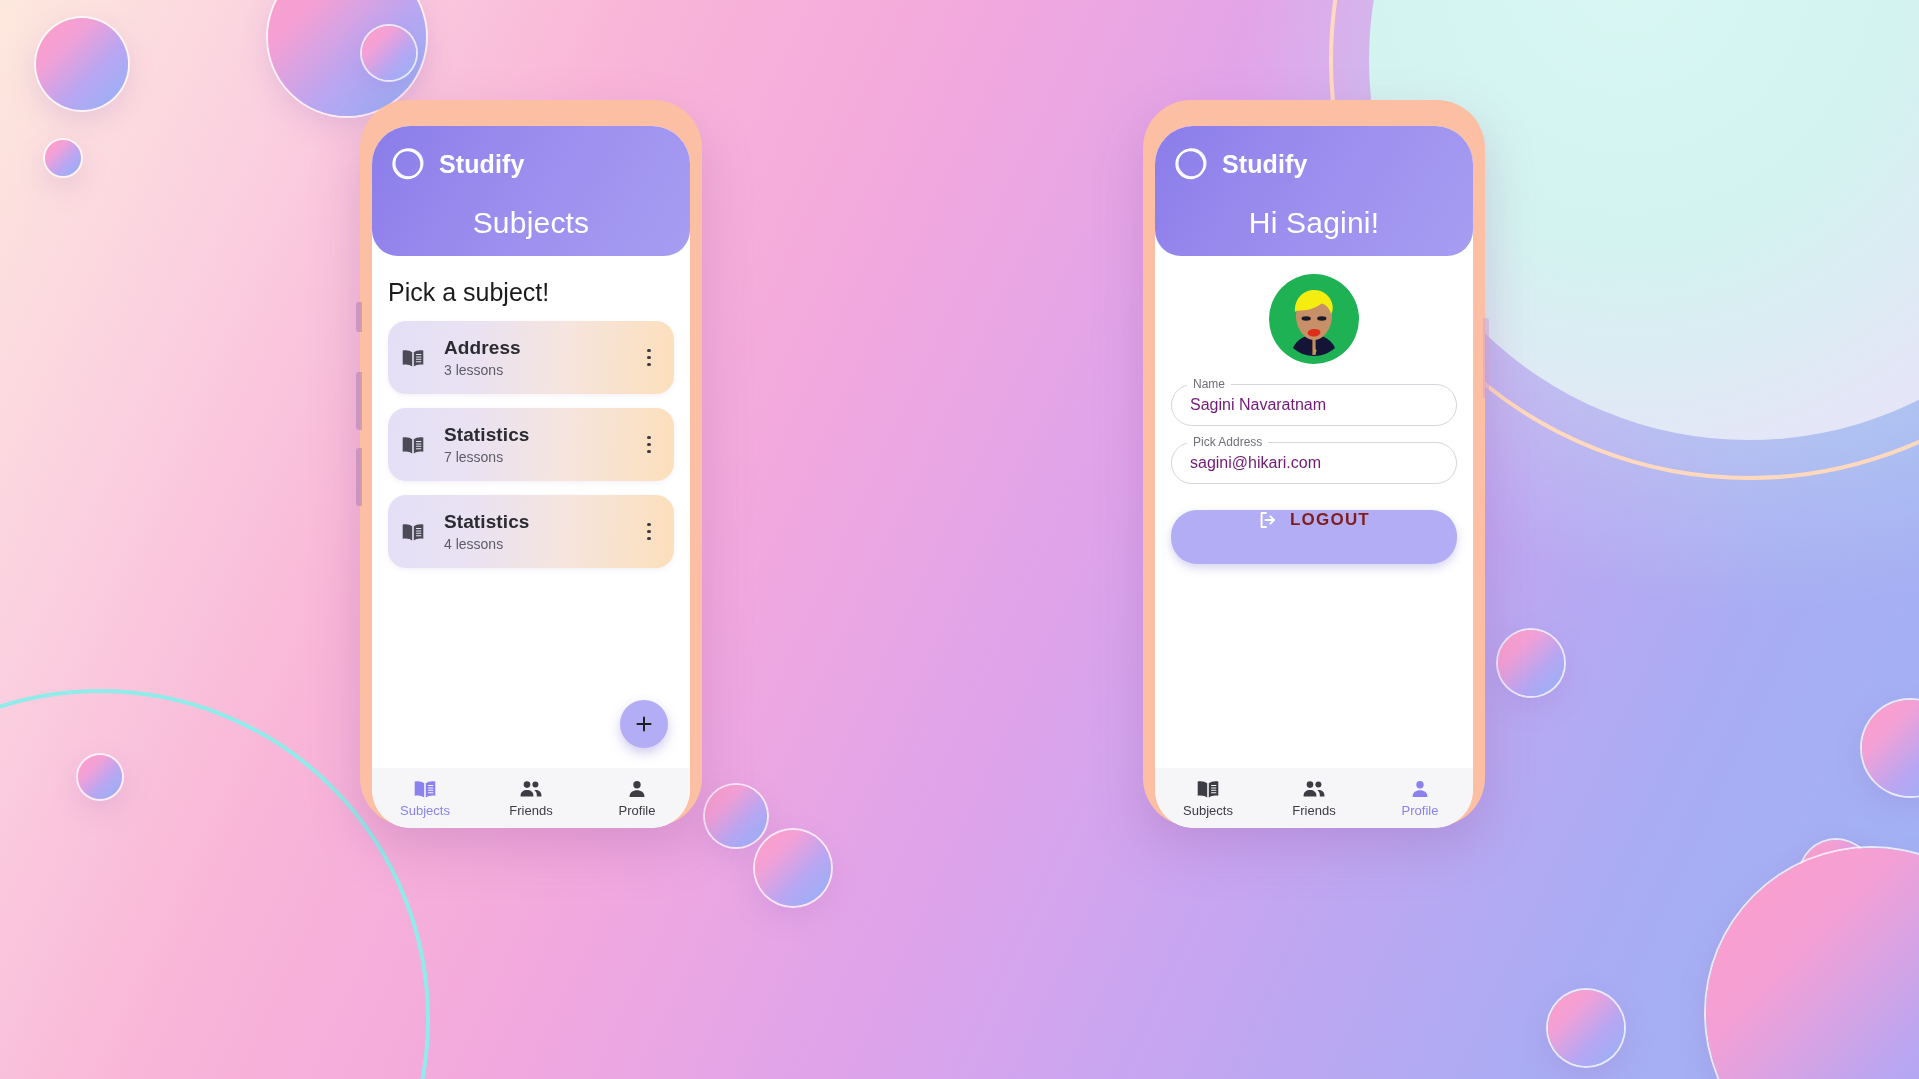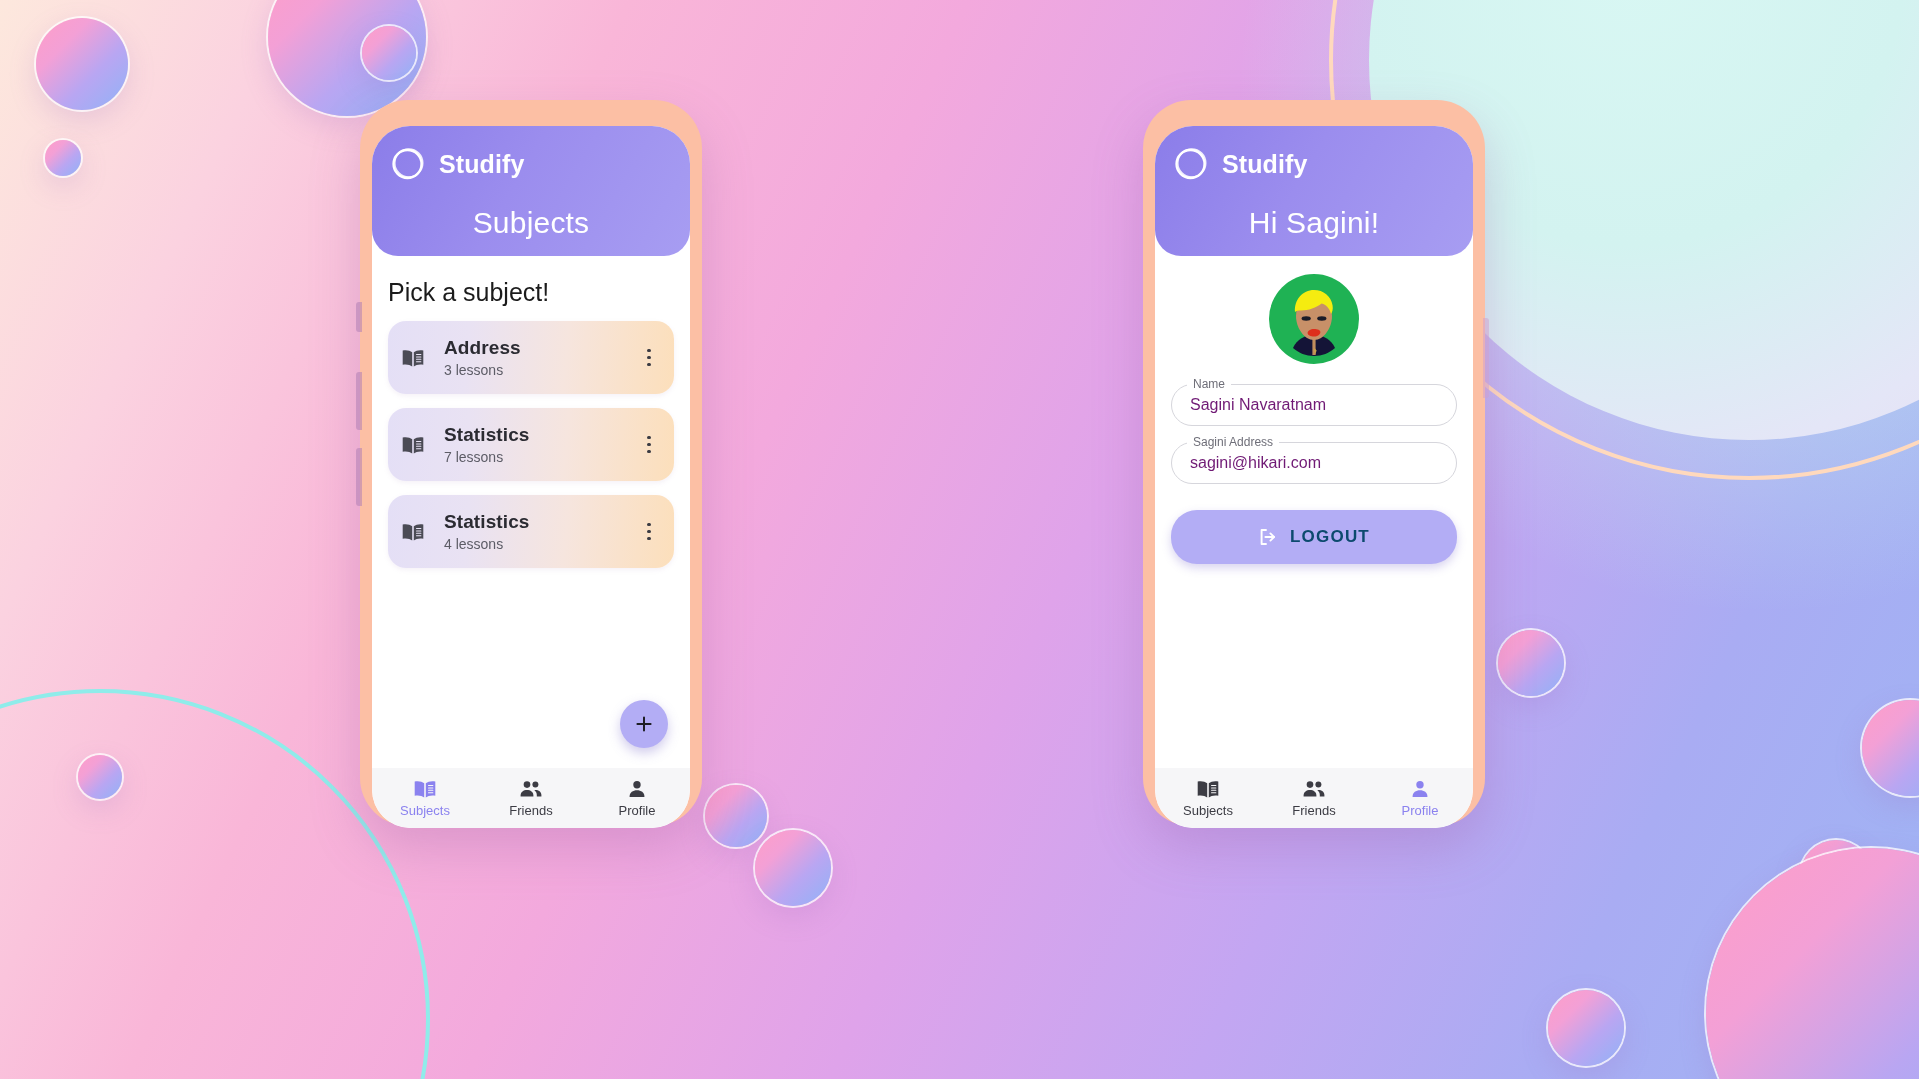--- a/index.html
+++ b/index.html
@@ -142,22 +142,22 @@
   .field-label {
     position:absolute; top:-8px; left:15px;
     background:#fff; padding:0 6px;
     font-size:12px; color:#6e6e78;
   }
   .field-value { font-size:16px; color:#701a75; }
 
   .logout-btn {
     margin:26px 16px 0 16px;
     height:54px; border:none; border-radius:26px;
-    background:#b3adf5; color:#0c4a6e;
-    display:flex; align-items:center; justify-content:center; gap:12px;
+    background:#b3adf5; color:#7f1d1d;
+    display:flex; align-items:flex-start; justify-content:center; gap:12px;
     font-size:17px; font-weight:700; letter-spacing:1.2px;
     box-shadow:0 4px 10px rgba(125,110,205,0.3);
     cursor:pointer; width:calc(100% - 32px);
     font-family:"Liberation Sans", sans-serif;
   }
   .logout-btn svg { display:block; }
 
   
   .bottom-nav {
     flex:none; height:60px; background:#f6f6f8;
@@ -382,21 +382,21 @@
           </svg>
         </span>
       </div>
 
       <div class="form-area">
         <div class="field">
           <span class="field-label">Name</span>
           <span class="field-value">Sagini Navaratnam</span>
         </div>
         <div class="field">
-          <span class="field-label">Sagini Address</span>
+          <span class="field-label">Pick Address</span>
           <span class="field-value">sagini@hikari.com</span>
         </div>
       </div>
 
       <button class="logout-btn">
         <span>
           <svg width="20" height="20" viewBox="0 0 20 20" fill="none" stroke="#fff" stroke-width="1.9" stroke-linecap="round" stroke-linejoin="round">
             <path d="M8 3H3.6v14H8"></path>
             <path d="M12.4 6.4L16 10l-3.6 3.6"></path>
             <path d="M16 10H7.4"></path>

